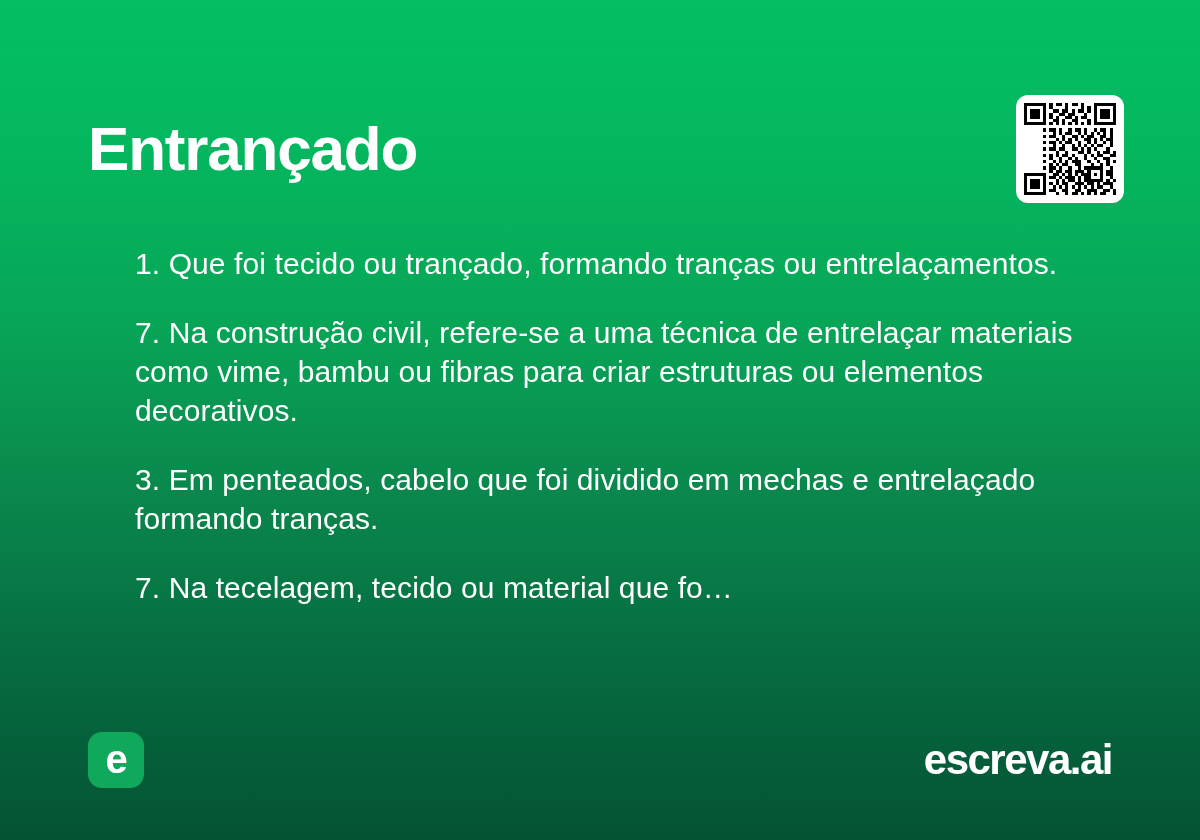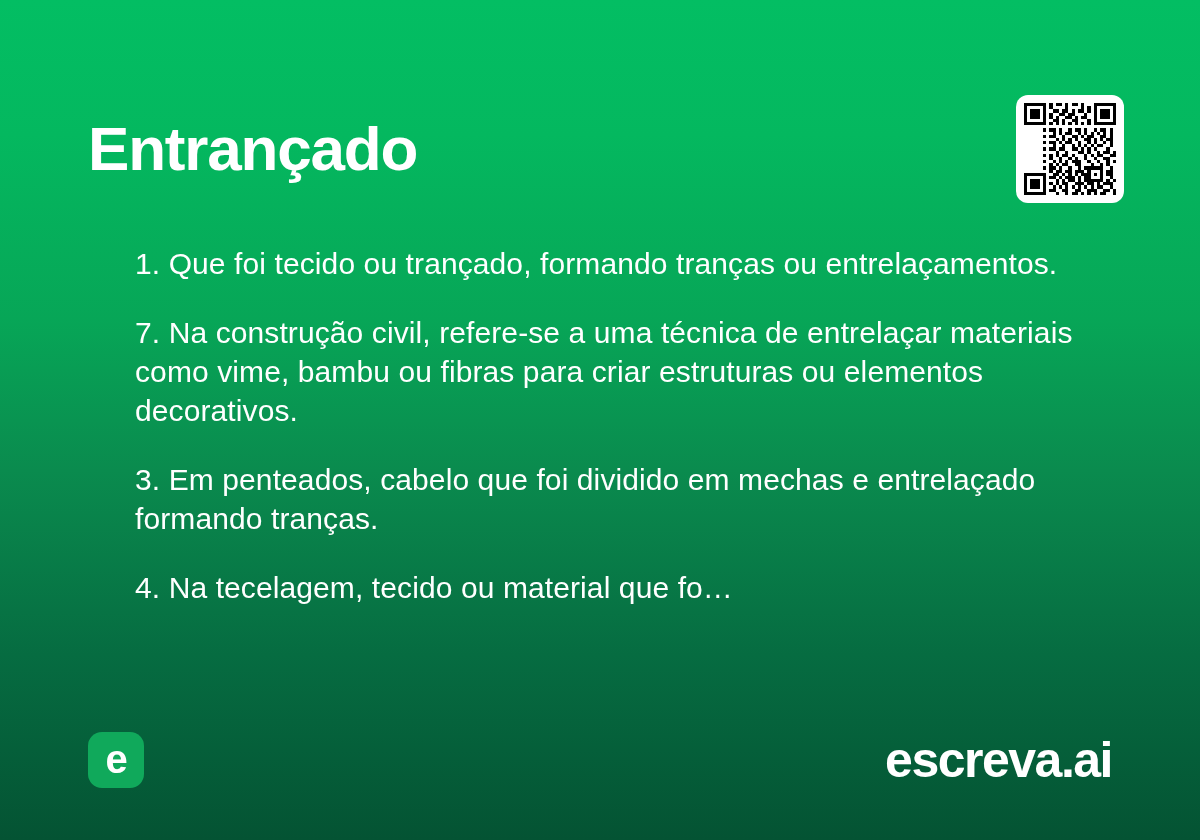--- a/index.html
+++ b/index.html
@@ -117,21 +117,21 @@
   .logo-badge span {
     color: #ffffff;
     font-size: 40px;
     font-weight: 700;
     line-height: 1;
     margin-top: -3px;
     letter-spacing: -1px;
   }
 
   .brand {
-    font-size: 50px;
+    font-size: 42px;
     font-weight: 700;
     color: #ffffff;
     letter-spacing: -1.5px;
     line-height: 1;
   }
 </style>
 </head>
 <body>
 
 <div class="card">
@@ -345,21 +345,21 @@
         <rect x="20" y="28" width="1" height="1"></rect>
           <rect x="24" y="28" width="2" height="1"></rect>
       </g>
     </svg>
   </div>
 
   <div class="definitions">
     <p class="definition">1. Que foi tecido ou trançado, formando tranças ou entrelaçamentos.</p>
     <p class="definition">7. Na construção civil, refere-se a uma técnica de entrelaçar materiais como vime, bambu ou fibras para criar estruturas ou elementos decorativos.</p>
     <p class="definition">3. Em penteados, cabelo que foi dividido em mechas e entrelaçado formando tranças.</p>
-    <p class="definition">4. Na tecelagem, tecido ou material que fo…</p>
+    <p class="definition">7. Na tecelagem, tecido ou material que fo…</p>
   </div>
 
   <div class="footer">
     <div class="logo-badge">
       <span>e</span>
     </div>
     <div class="brand">escreva.ai</div>
   </div>
 
 </div>

